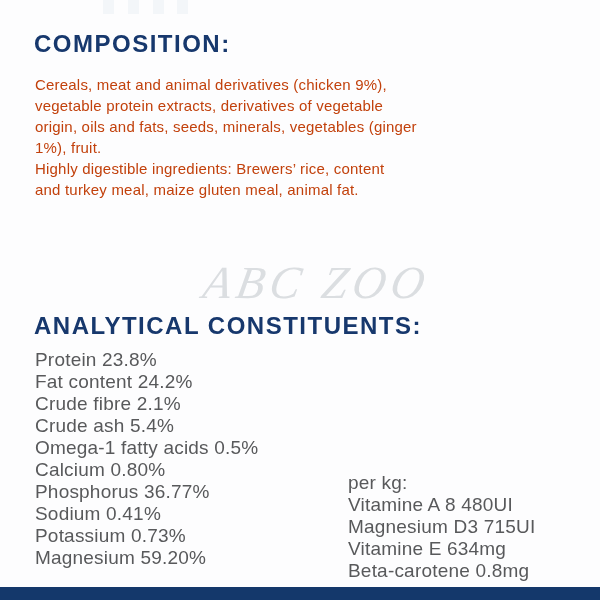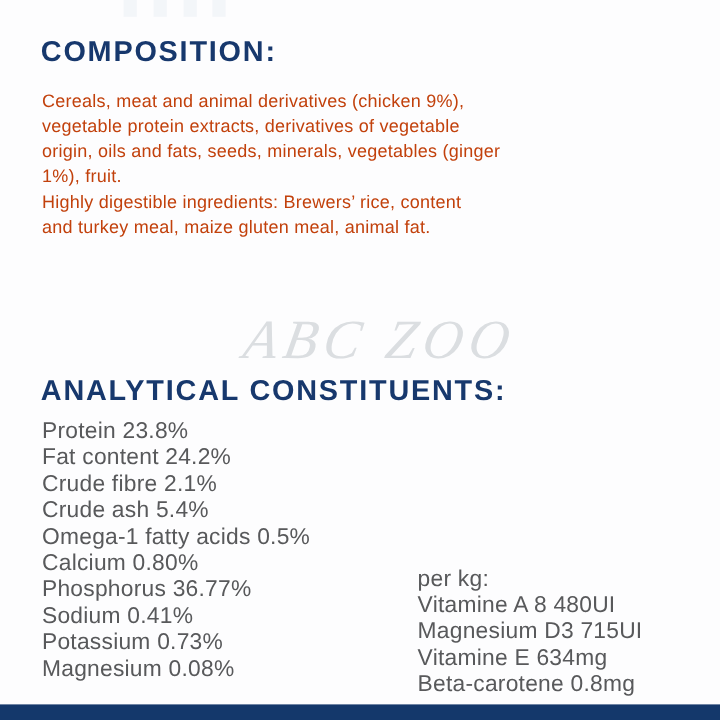--- a/index.html
+++ b/index.html
@@ -98,21 +98,21 @@
   <div class="list" id="analytical-left-column">
     <div>Protein 23.8%</div>
     <div>Fat content 24.2%</div>
     <div>Crude fibre 2.1%</div>
     <div>Crude ash 5.4%</div>
     <div>Omega-1 fatty acids 0.5%</div>
     <div>Calcium 0.80%</div>
     <div>Phosphorus 36.77%</div>
     <div>Sodium 0.41%</div>
     <div>Potassium 0.73%</div>
-    <div>Magnesium 0.08%</div>
+    <div>Magnesium 59.20%</div>
   </div>
 
   <div class="list" id="per-kg-column">
     <div class="bold">per kg:</div>
     <div>Vitamine A 8 480UI</div>
     <div>Magnesium D3 715UI</div>
     <div>Vitamine E 634mg</div>
     <div>Beta-carotene 0.8mg</div>
   </div>
 

